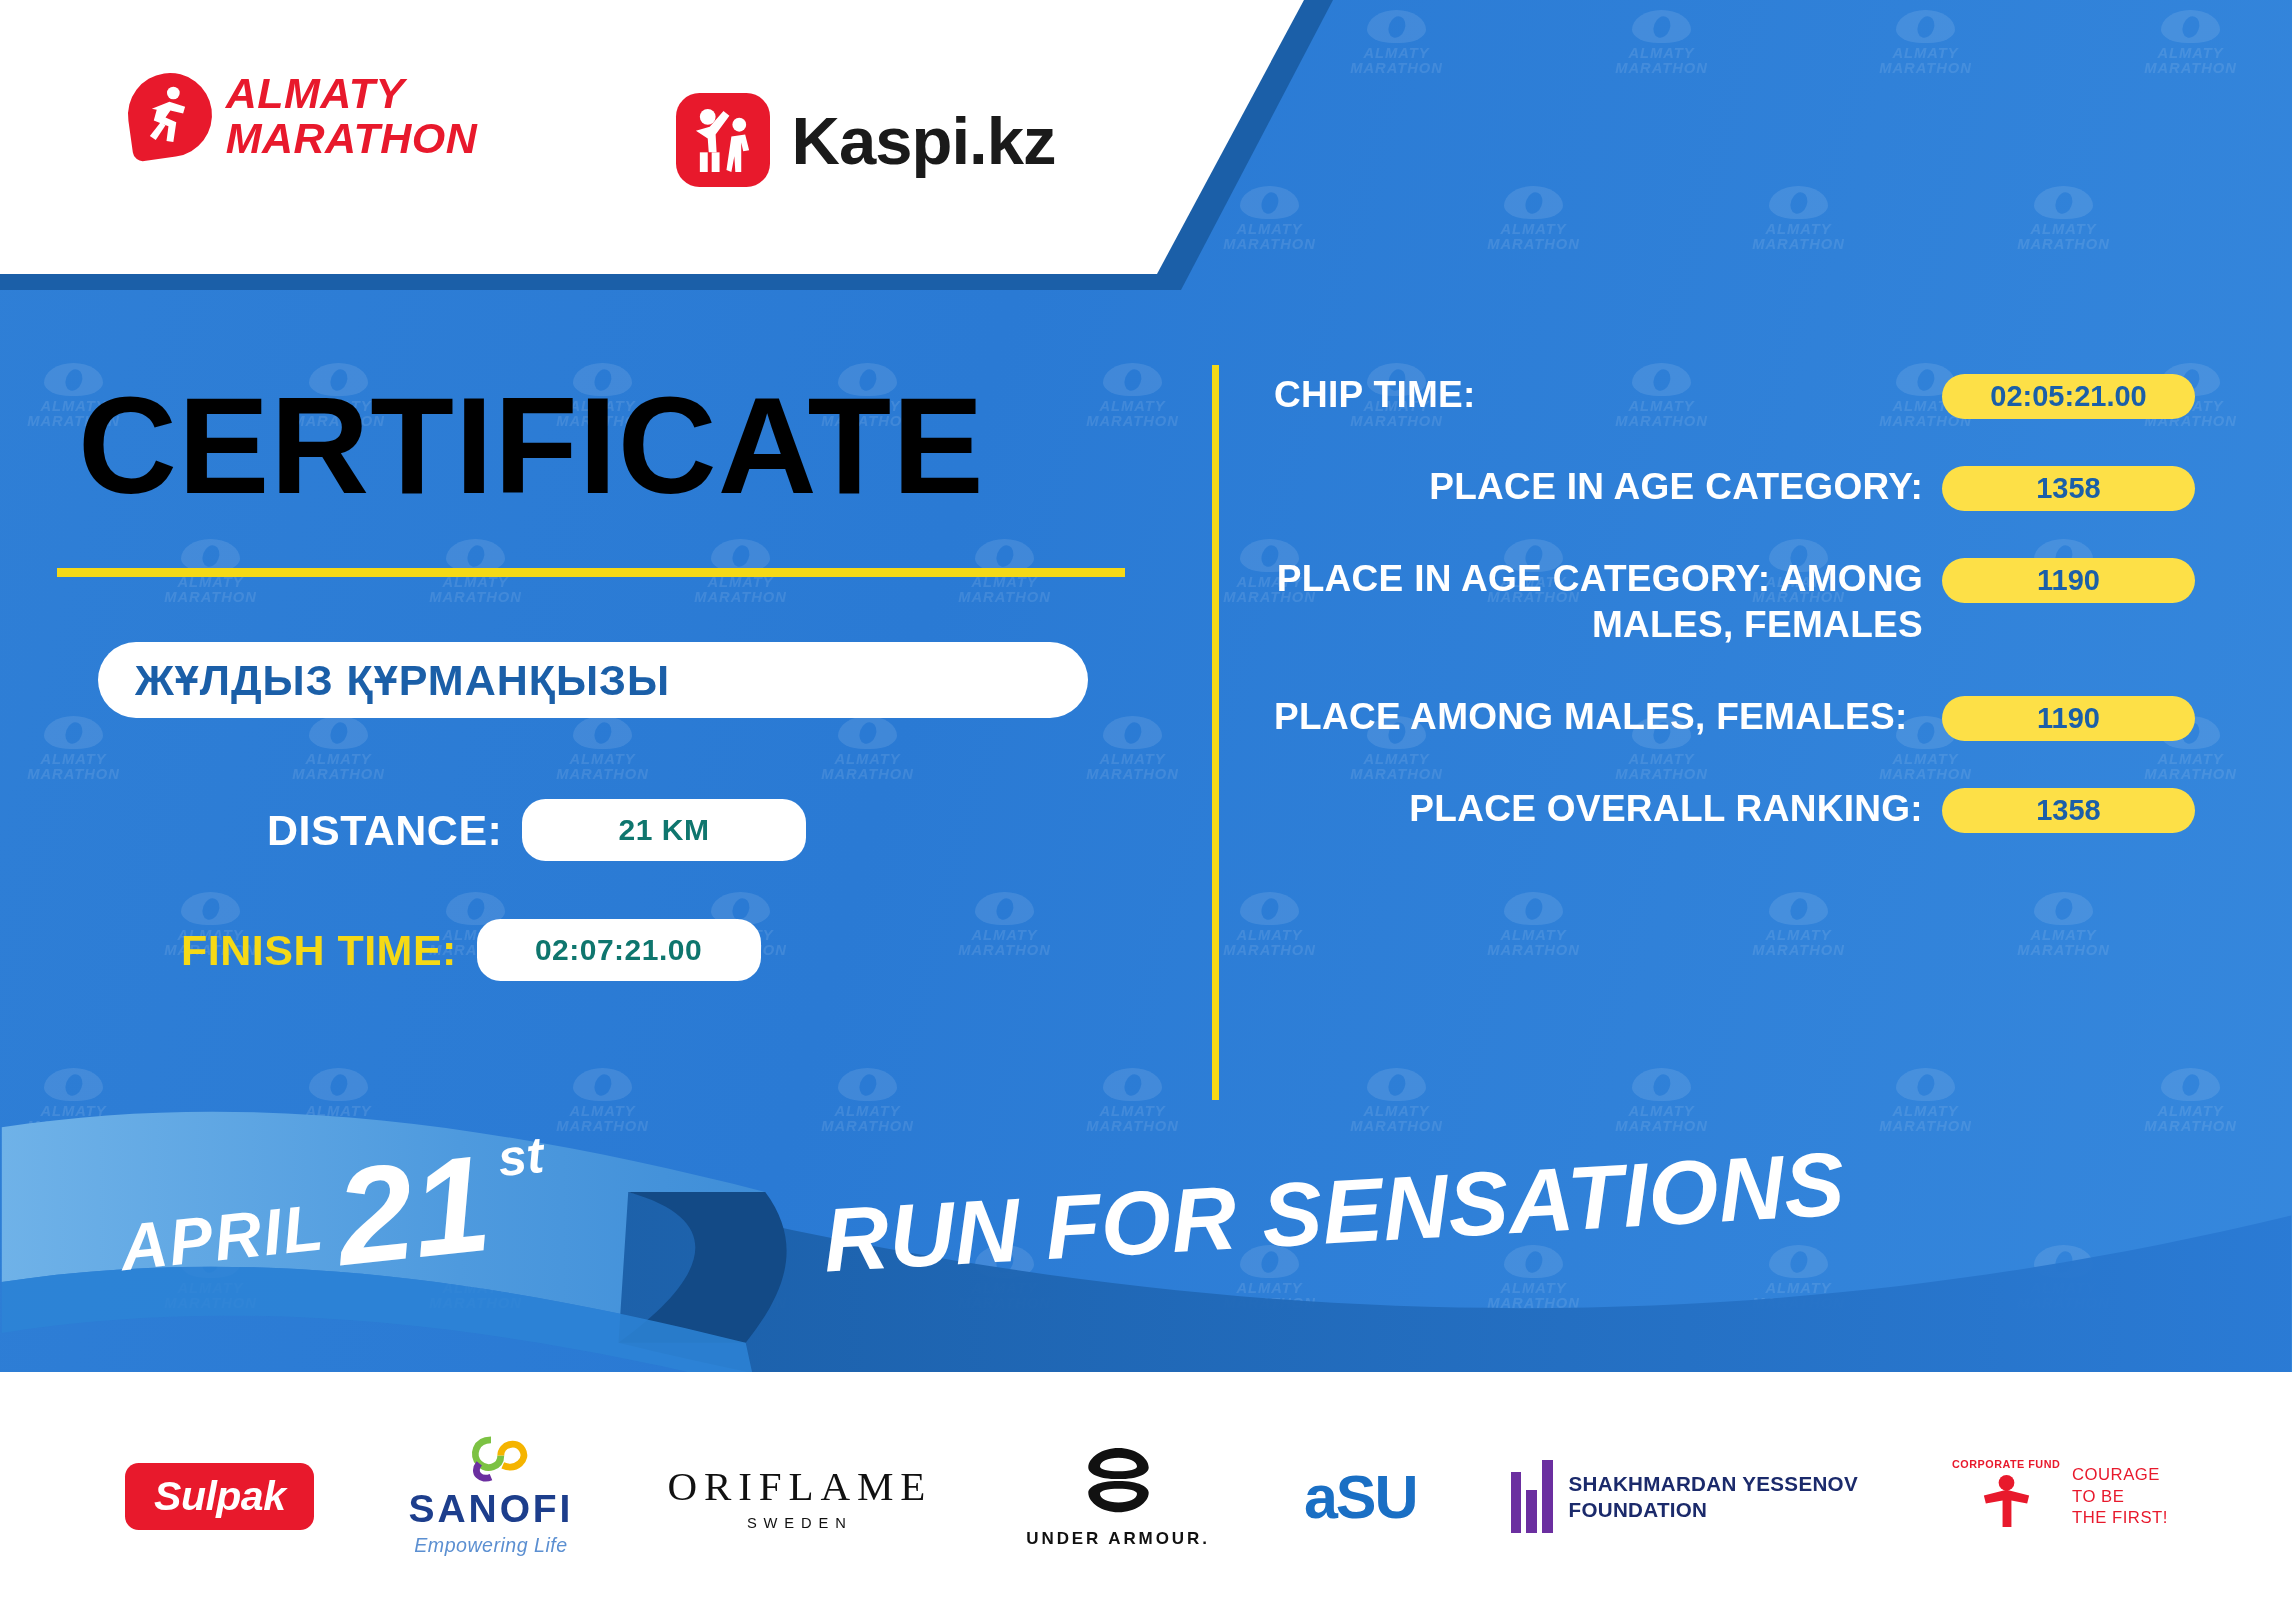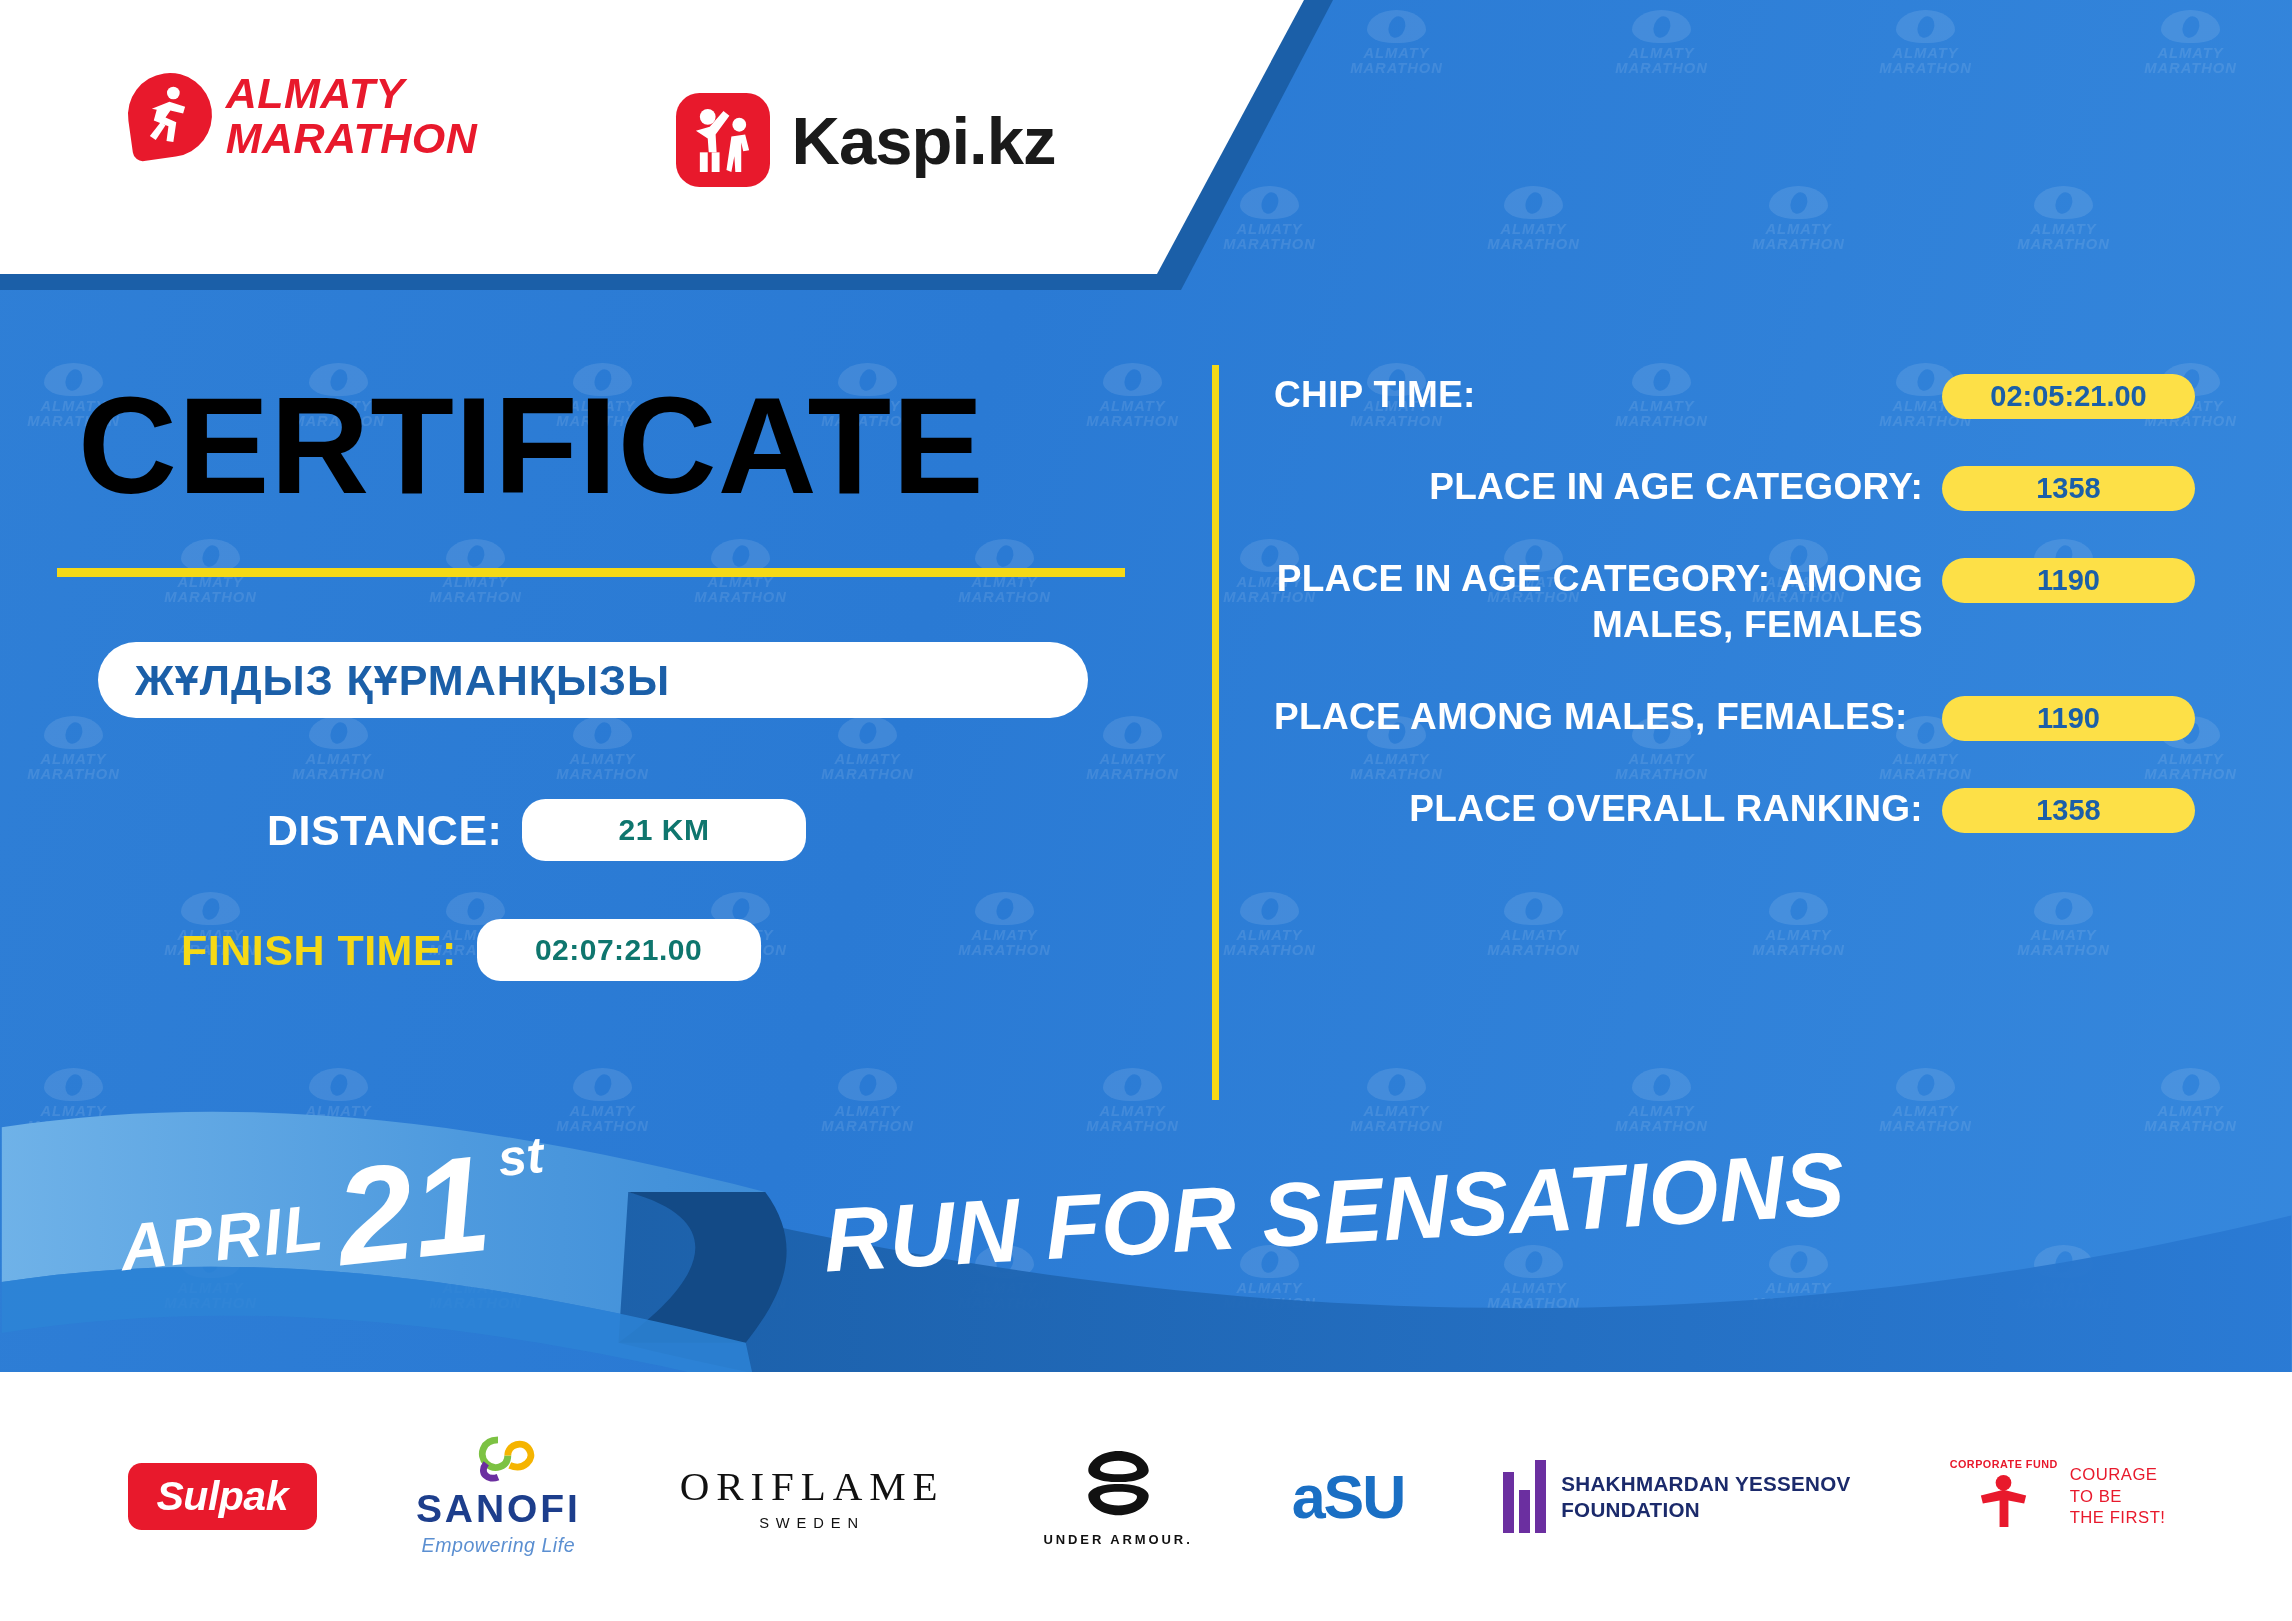--- a/index.html
+++ b/index.html
@@ -349,21 +349,21 @@
     letter-spacing: 6.9px;
     font-family: "Liberation Serif", serif;
   }
   .sp-oriflame .sub {
     font-size: 14.7px;
     letter-spacing: 6.9px;
     margin-top: 5.9px;
   }
   .sp-ua { text-align: center; color: #111; }
   .sp-ua .nm {
-    font-size: 13px;
+    font-size: 17px;
     font-weight: bold;
     letter-spacing: 2.9px;
     margin-top: 5px;
   }
   .sp-asu .nm {
     font-size: 61px;
     font-weight: bold;
     color: #1a6fc4;
     letter-spacing: -2px;
   }

